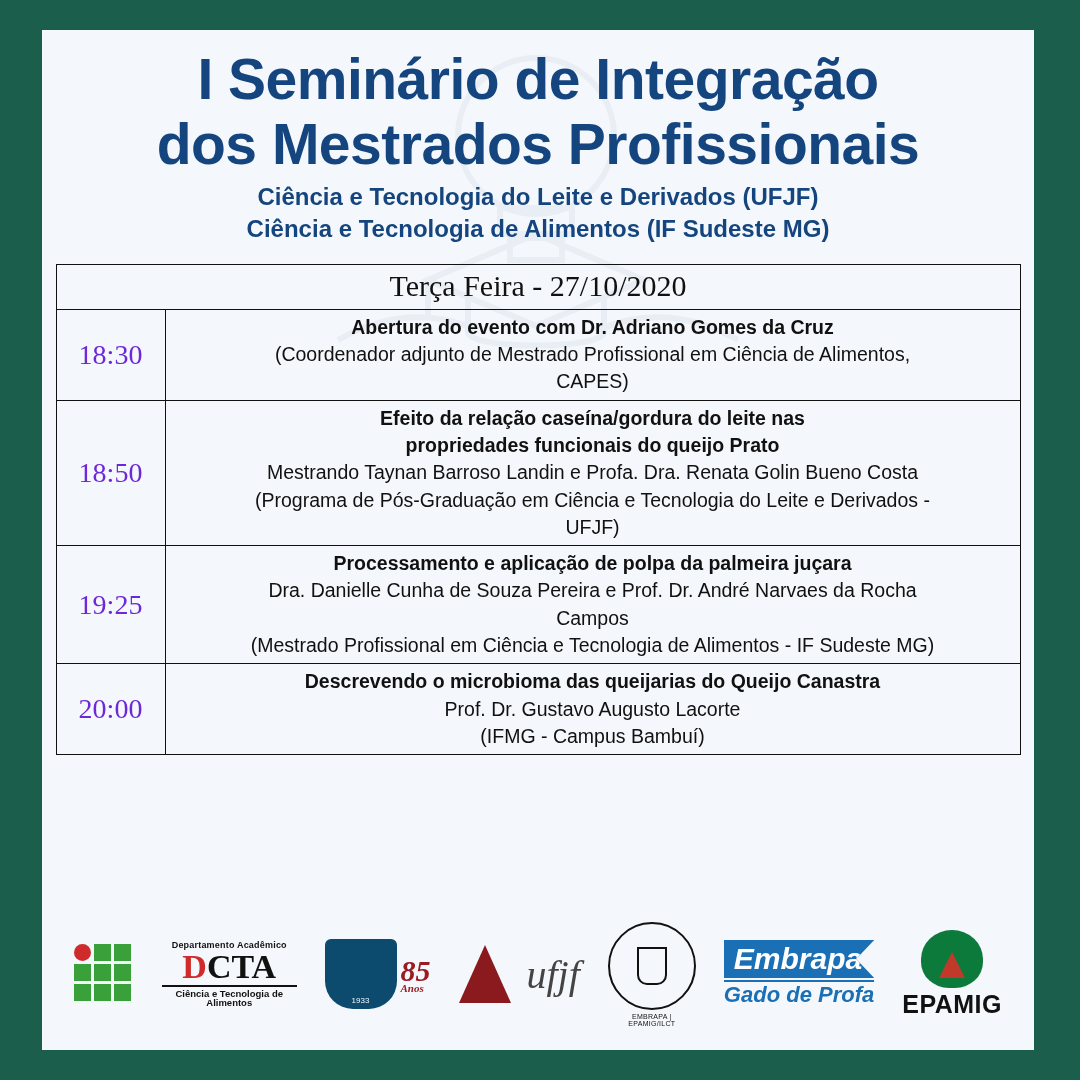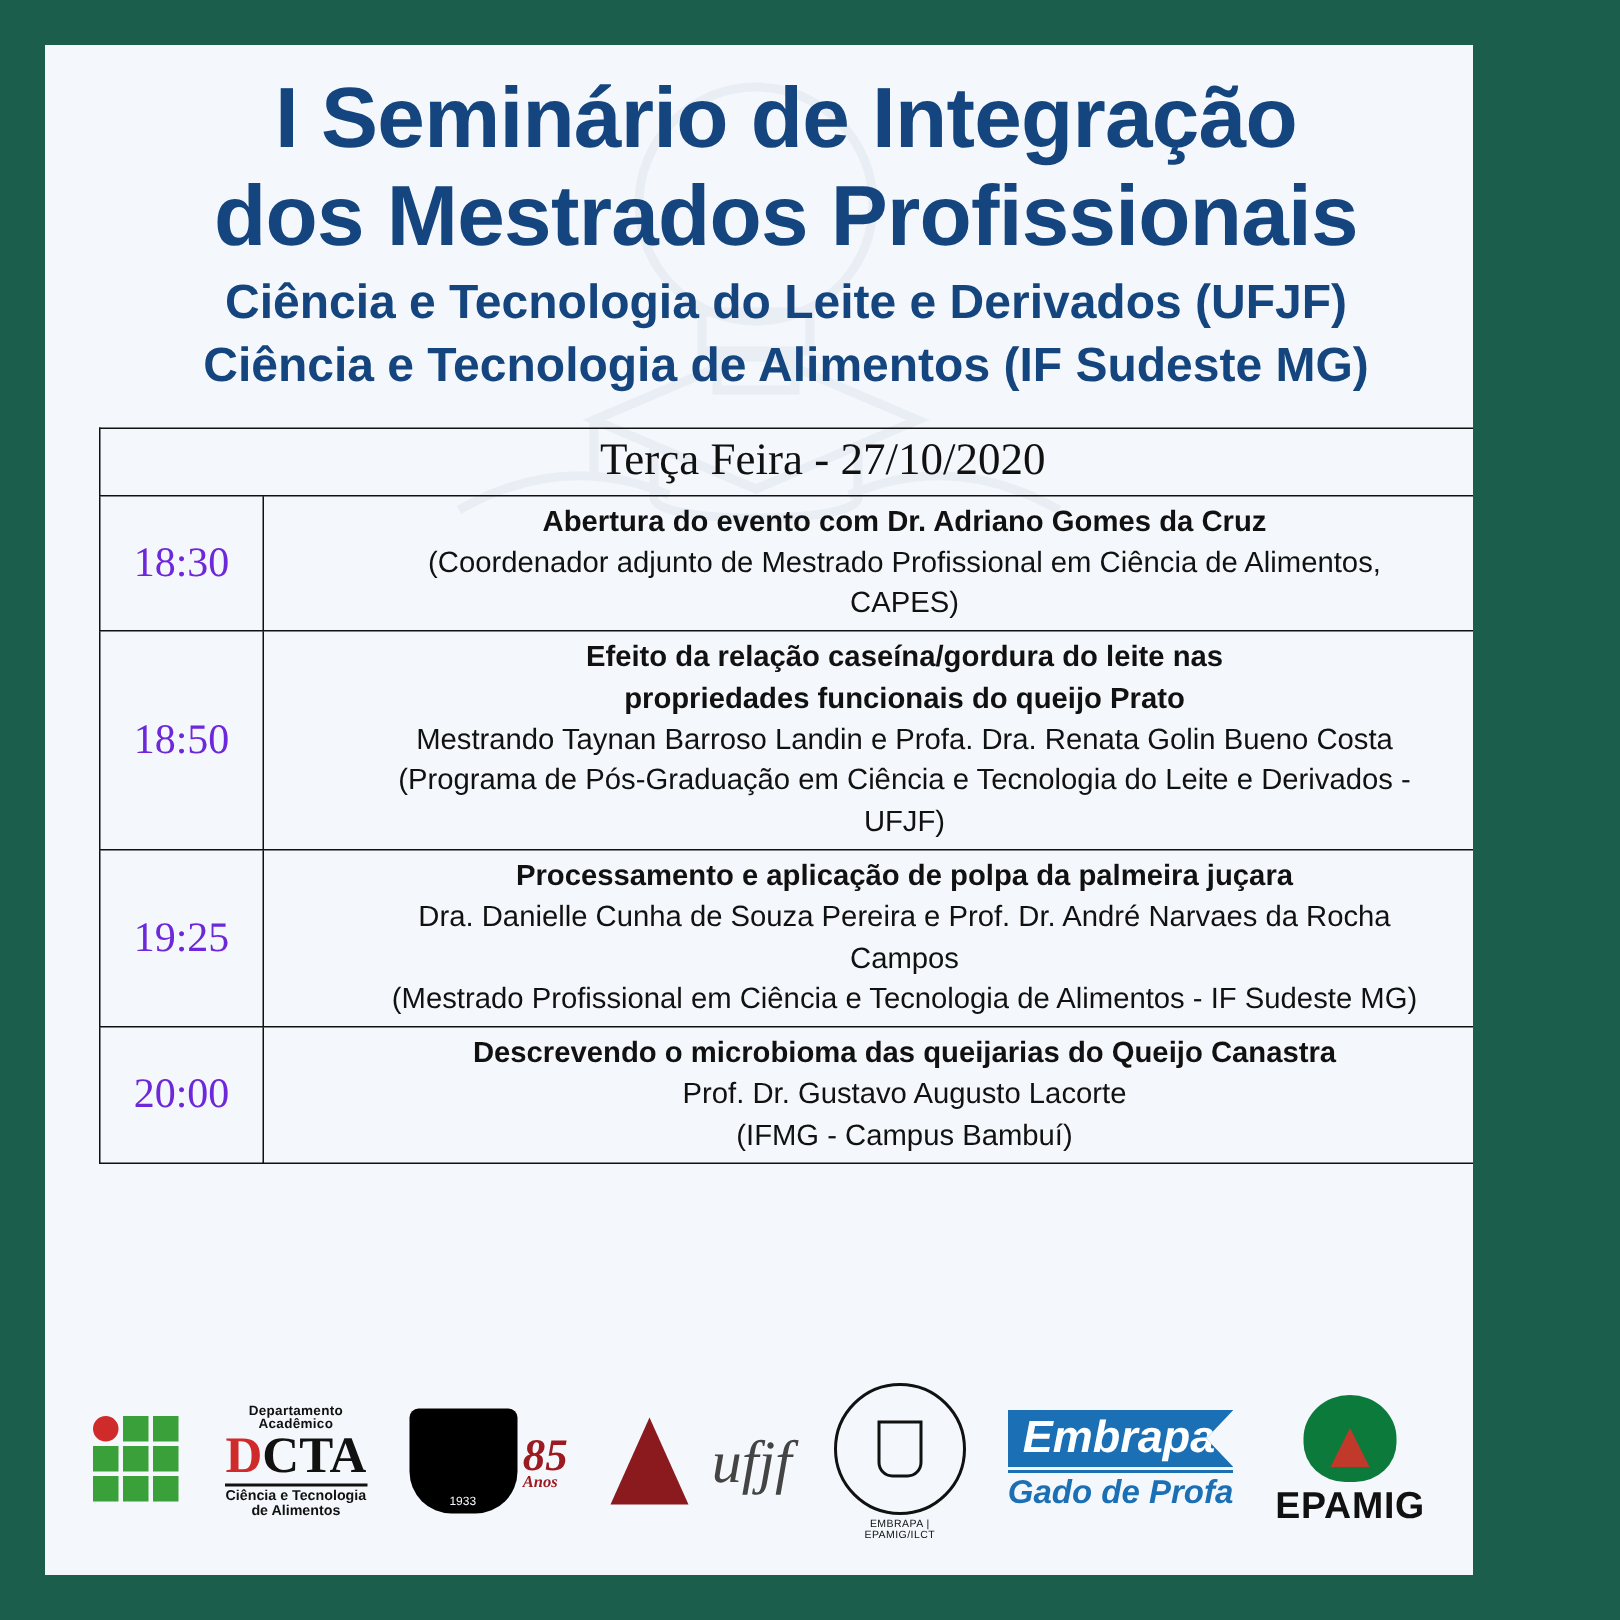--- a/index.html
+++ b/index.html
@@ -8,27 +8,26 @@
   }
   body {
     width: 1080px;
     height: 1080px;
     background: #1b5e4b;
     font-family: "Liberation Sans", sans-serif;
     overflow: hidden;
   }
   .poster {
     position: absolute;
-    left: 30px;
+    left: 42px;
     top: 30px;
-    width: 916px;
+    width: 992px;
     height: 1020px;
     background: #f4f7fb;
     overflow: hidden;
-    padding-left: 36px;
   }
   
   .watermark {
     position: absolute;
     left: 50%;
     top: 10px;
     transform: translateX(-50%);
     width: 520px;
     height: 360px;
     opacity: 0.12;
@@ -41,21 +40,21 @@
     color: #14457e;
   }
   .title-line1, .title-line2 {
     font-size: 57px;
     font-weight: bold;
     line-height: 1.10;
     letter-spacing: -0.5px;
   }
   .title-line2 { margin-top: 2px; }
   .subtitle {
-    font-size: 32px;
+    font-size: 24px;
     font-weight: bold;
     line-height: 1.30;
     margin-top: 6px;
   }
   table.schedule {
     position: relative;
     margin: 20px auto 0 auto;
     width: 965px;
     border-collapse: collapse;
     border: 1.5px solid #111;
@@ -125,21 +124,21 @@
   .pixgrid i.red { background: #d02b2b; border-radius: 50%; }
   
   .dcta { text-align: center; color: #111; line-height: 1; }
   .dcta .top { font-size: 9px; font-weight: bold; letter-spacing: .2px; }
   .dcta .mid { font-size: 34px; font-weight: bold; font-family: "Liberation Serif", serif; }
   .dcta .mid b { color: #d02b2b; }
   .dcta .bot { font-size: 9.5px; font-weight: bold; border-top: 2px solid #111; padding-top: 2px; margin-top: 1px; }
   
   .crest { display: flex; align-items: center; gap: 4px; }
   .crest .shield {
-    width: 72px; height: 66px; background: #000000;
+    width: 72px; height: 66px; background: #0c4a6e;
     border-radius: 6px 6px 28px 28px;
     display: flex; align-items: flex-end; justify-content: center;
     color: #f4f7fb; font-size: 8px; padding-bottom: 4px;
   }
   .crest .anos { color: #9c1b22; font-family: "Liberation Serif", serif; font-weight: bold; font-size: 30px; font-style: italic; }
   .crest .anos small { font-size: 11px; display: block; margin-top: -6px; }
   
   .ufjf { display: flex; align-items: center; gap: 16px; }
   .ufjf .tri { width: 0; height: 0; border-left: 26px solid transparent; border-right: 26px solid transparent; border-bottom: 58px solid #8b1a1f; }
   .ufjf .txt { font-family: "Liberation Serif", serif; font-size: 40px; color: #444; font-style: italic; }

